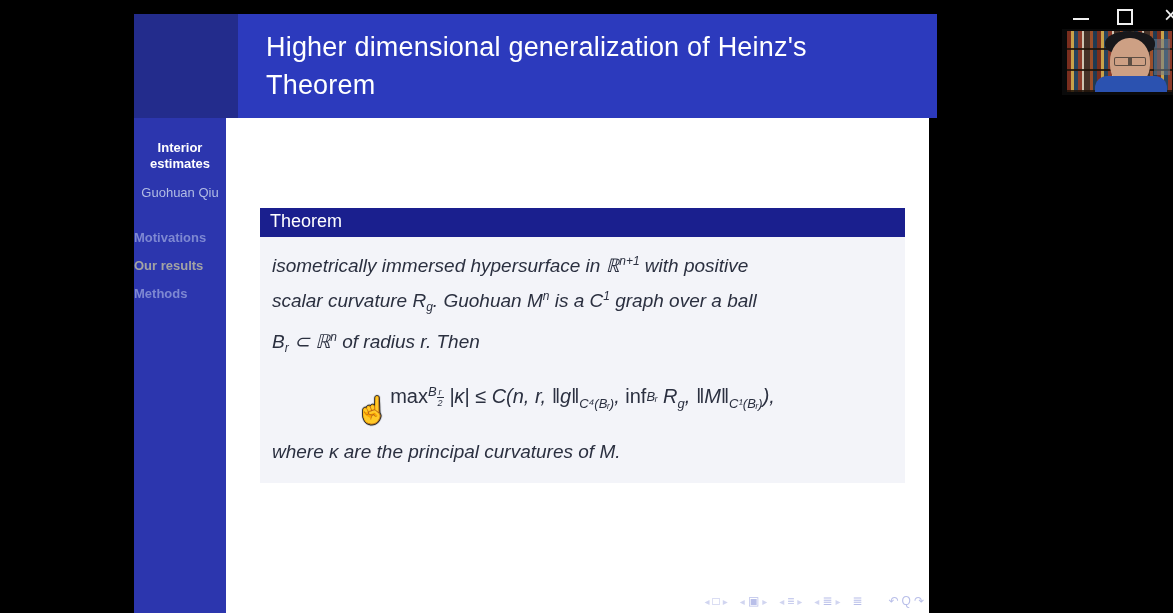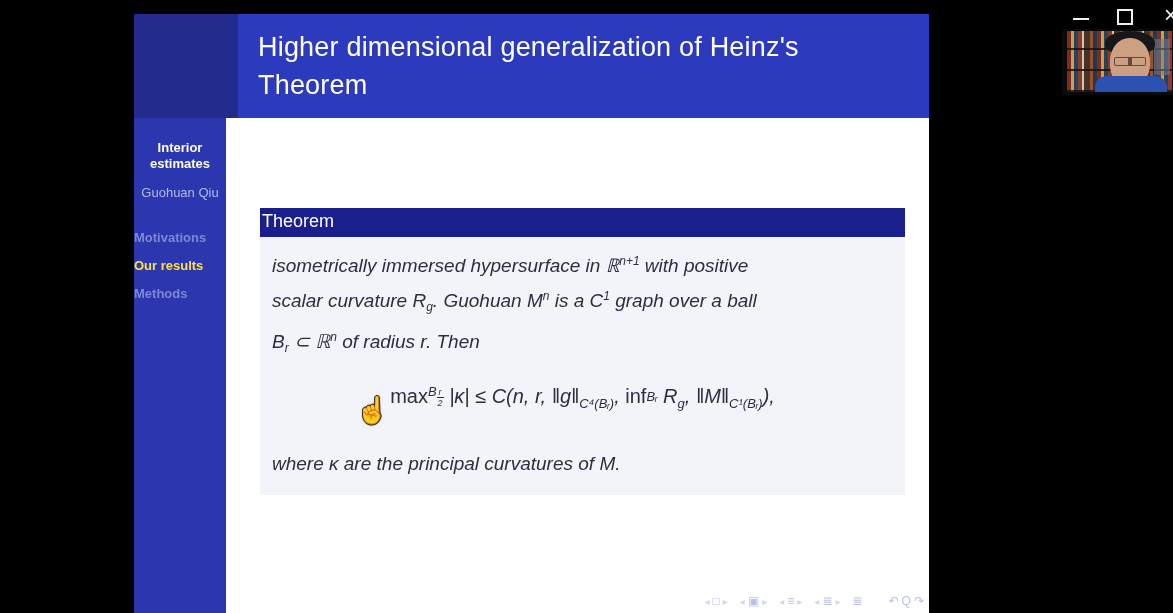--- a/index.html
+++ b/index.html
@@ -30,53 +30,53 @@
   .winlight { position: absolute; right: 2px; top: 8px; width: 16px; height: 36px; background: #6b7d8f; opacity: 0.55; }
   .hair  { position: absolute; left: 38px; top: 0px;  width: 50px; height: 24px; border-radius: 50% 50% 42% 42%; background: #17171a; }
   .face  { position: absolute; left: 43px; top: 7px;  width: 40px; height: 48px; border-radius: 48% 48% 44% 44%; background: #cda084; }
   .glasses { position: absolute; left: 47px; top: 26px; width: 32px; height: 9px; border-radius: 2px;
     box-shadow: inset 0 0 0 1px #4a4038;
     background: linear-gradient(90deg, rgba(0,0,0,0) 14px, #4a4038 14px 18px, rgba(0,0,0,0) 18px); opacity: 0.85; }
   .shirt { position: absolute; left: 28px; bottom: -2px; width: 72px; height: 18px; border-radius: 12px 12px 0 0; background: #2b52b0; }
 
   
   #slide { position: absolute; left: 134px; top: 14px; width: 795px; height: 599px; background: #ffffff; }
-  #banner { position: absolute; left: 0; top: 0; width: 100%; height: 104px; background: #2c3abd; }
+  #banner { position: absolute; left: 8px; top: 0; width: 100%; height: 104px; background: #2c3abd; }
   #corner-block { position: absolute; left: 0; top: 0; width: 104px; height: 104px; background: #232c8c; }
   #slide-title {
     position: absolute; left: 124px; top: 14px; width: 600px;
     color: #ffffff; font-size: 27px; line-height: 38px; font-weight: 400; letter-spacing: 0.2px;
   }
 
   
   #sidebar { position: absolute; left: 0; top: 104px; width: 92px; bottom: 0; background: #2c36ae; }
   .sb-title { margin-top: 22px; text-align: center; color: #ffffff; font-weight: bold; font-size: 13px; line-height: 16px; }
   .sb-author { margin-top: 13px; text-align: center; color: #b2bce4; font-weight: normal; font-size: 13px; }
   .sb-items { margin-top: 24px; }
   .sb-item { padding-left: 0; font-weight: bold; font-size: 13px; line-height: 28px; color: #7e88d2; cursor: default; }
-  .sb-item.active { color: #fde047; }
+  .sb-item.active { color: #a3a3a3; }
 
   
   #theorem { position: absolute; left: 126px; top: 194px; width: 645px; }
-  .thm-head { background: #1a1f8e; color: #ffffff; font-size: 18px; padding: 3px 2px 5px; }
+  .thm-head { background: #1a1f8e; color: #ffffff; font-size: 18px; padding: 3px 10px 5px; }
   .thm-body { background: #f3f4f9; color: #2b3040; font-style: italic; font-size: 19px; padding: 9px 12px 18px; }
   .thm-line { line-height: 30px; white-space: nowrap; }
   .sup { font-size: 12px; vertical-align: 7px; }
   .sub { font-size: 12px; vertical-align: -4px; }
 
   
   .formula { margin-top: 20px; display: flex; justify-content: center; align-items: flex-start; font-size: 20px; }
   .mtext { white-space: pre; line-height: 26px; }
   .msub { font-size: 13px; margin-top: 13px; white-space: pre; }
   .underop { display: inline-flex; align-items: center; }
   .underop .op { font-style: normal; line-height: 26px; }
   .undersub { display: inline-flex; align-items: flex-start; font-size: 13px; line-height: 13px; }
   .frac { display: inline-flex; flex-direction: column; align-items: center; font-size: 9px; line-height: 9px; margin-top: 3px; }
   .frac .den { border-top: 1px solid #2b3040; padding: 1px 1px 0; }
-  .where { margin-top: 40px; line-height: 26px; }
+  .where { margin-top: 28px; line-height: 26px; }
 
   
   #hand-cursor {
     position: absolute; left: 222px; top: 381px; z-index: 5;
     font-size: 26px; font-style: normal; color: #ffffff;
     text-shadow: -1px 0 1px #222, 1px 0 1px #222, 0 -1px 1px #222, 0 1px 1px #222;
   }
 
   
   #footer-nav { position: absolute; right: 5px; bottom: 5px; display: flex; gap: 12px; color: #b9bfe9; font-size: 12px; align-items: center; }

